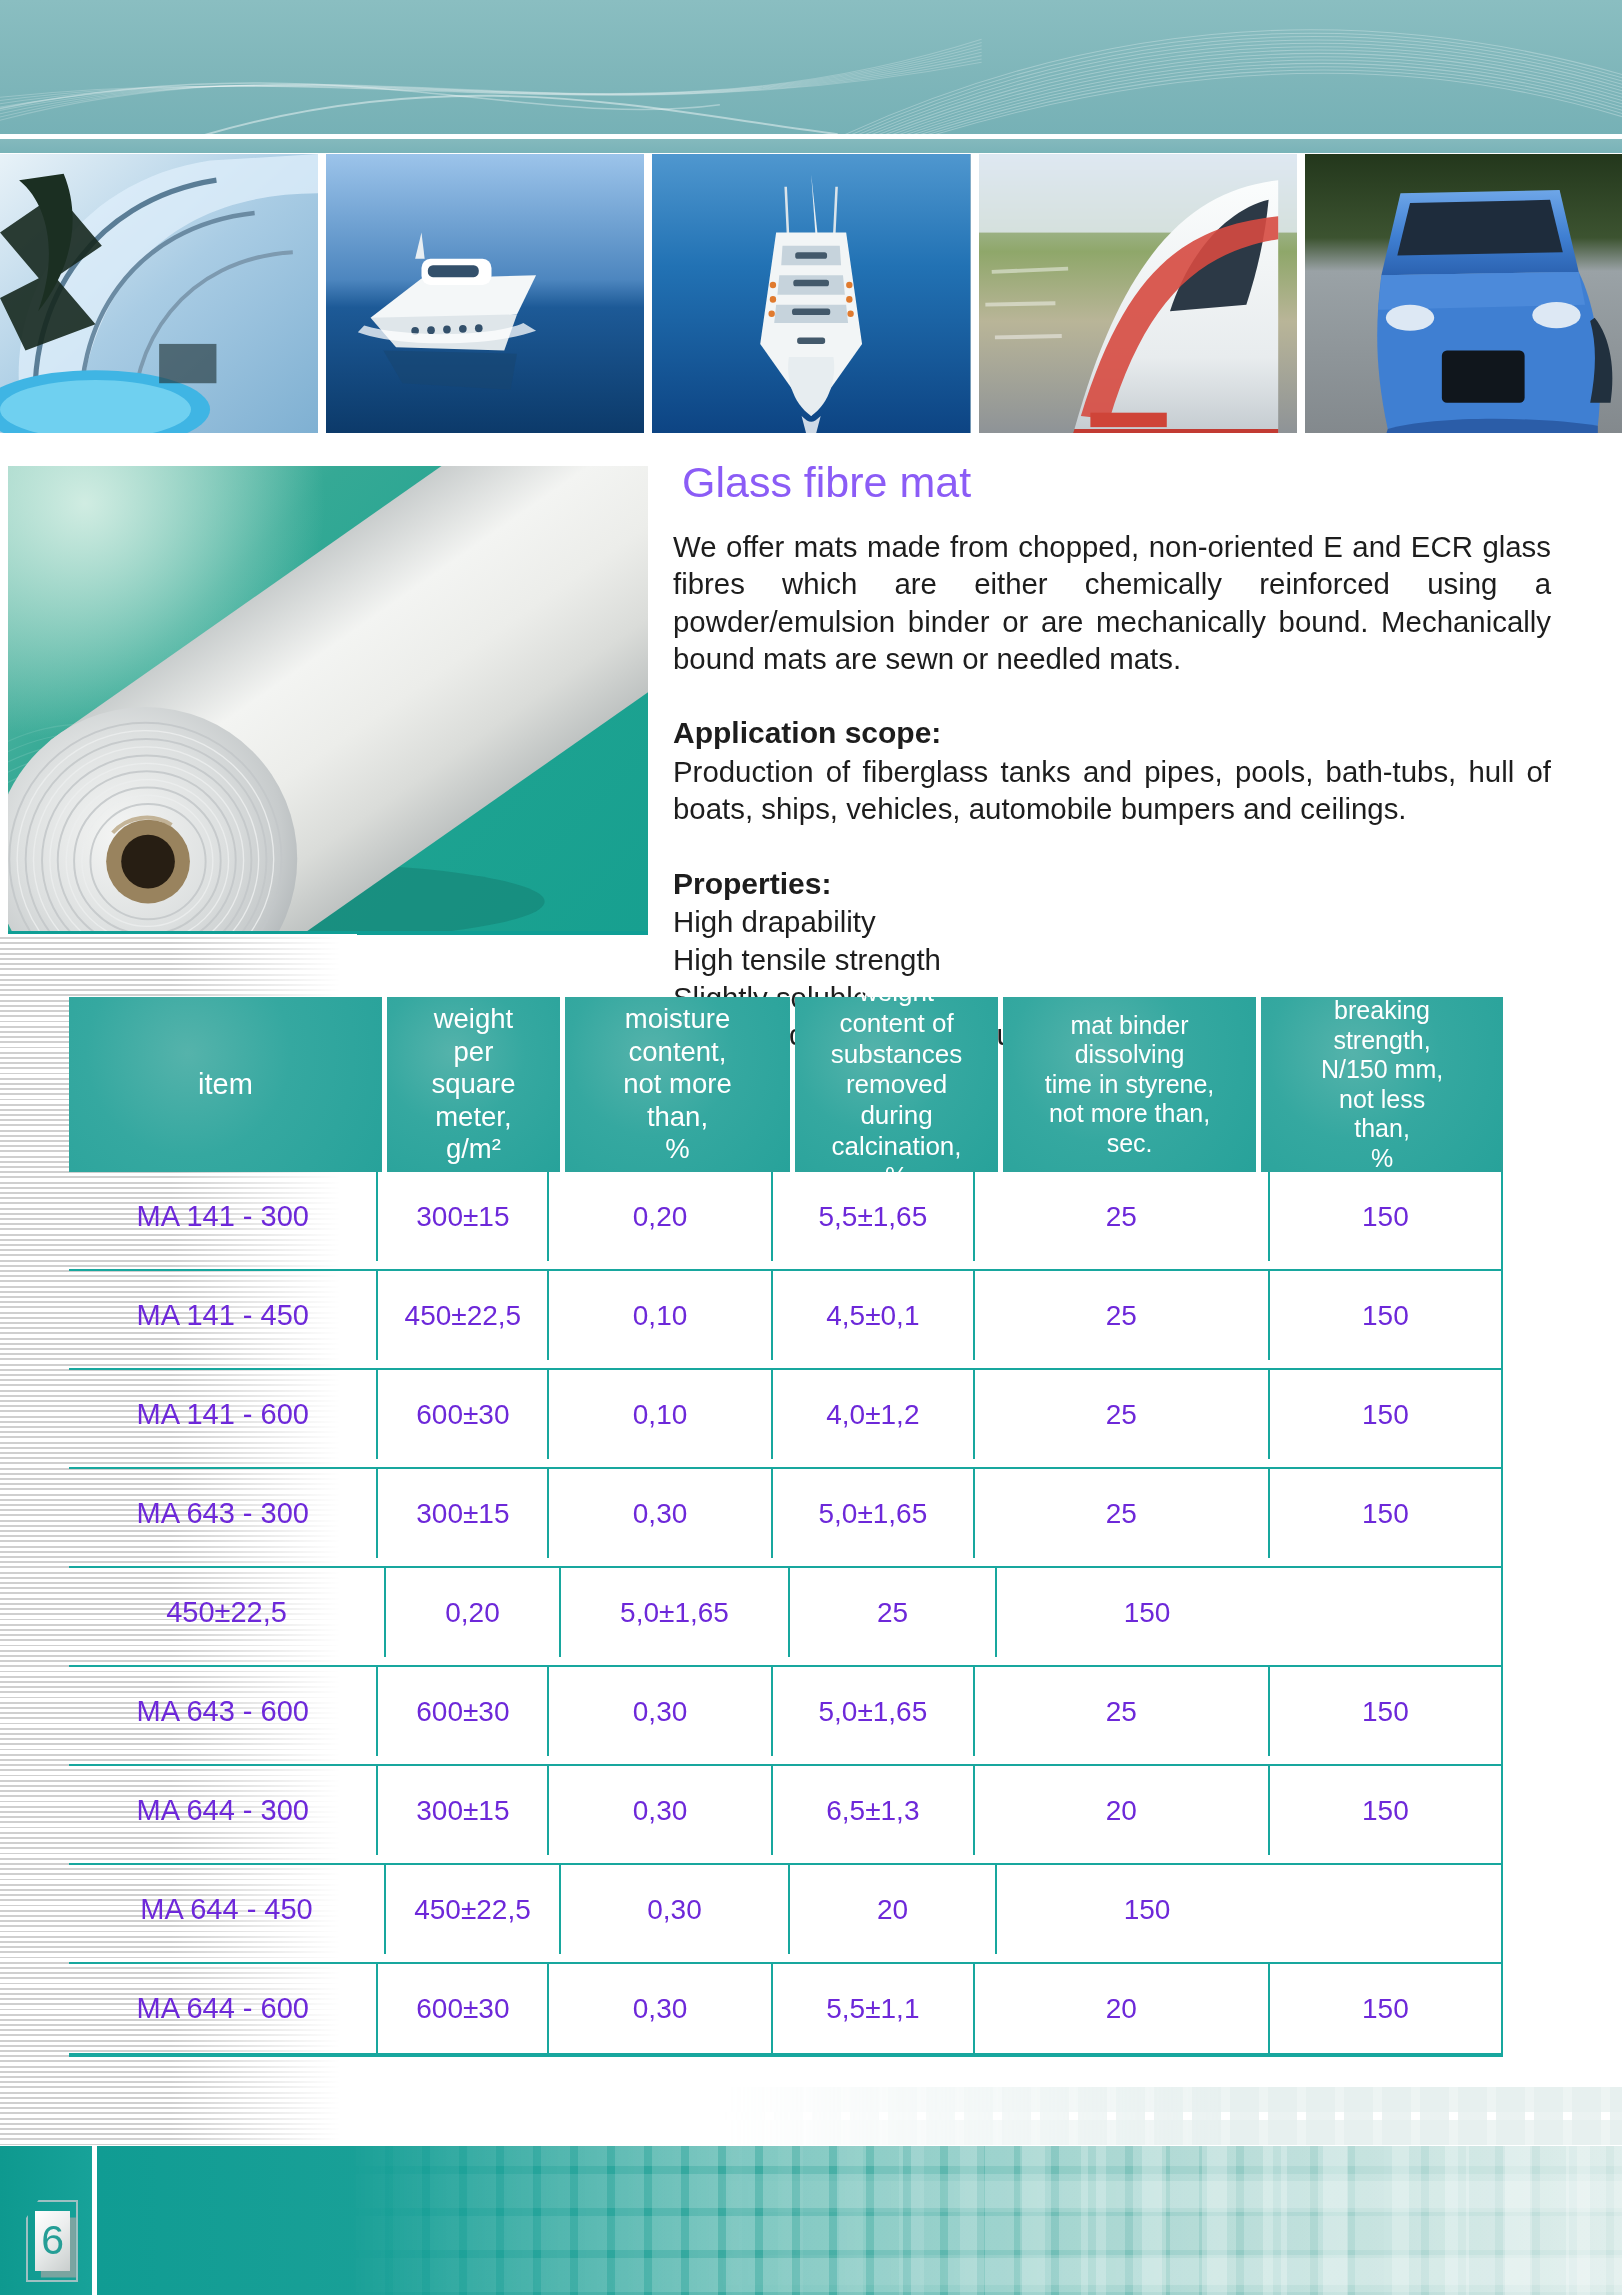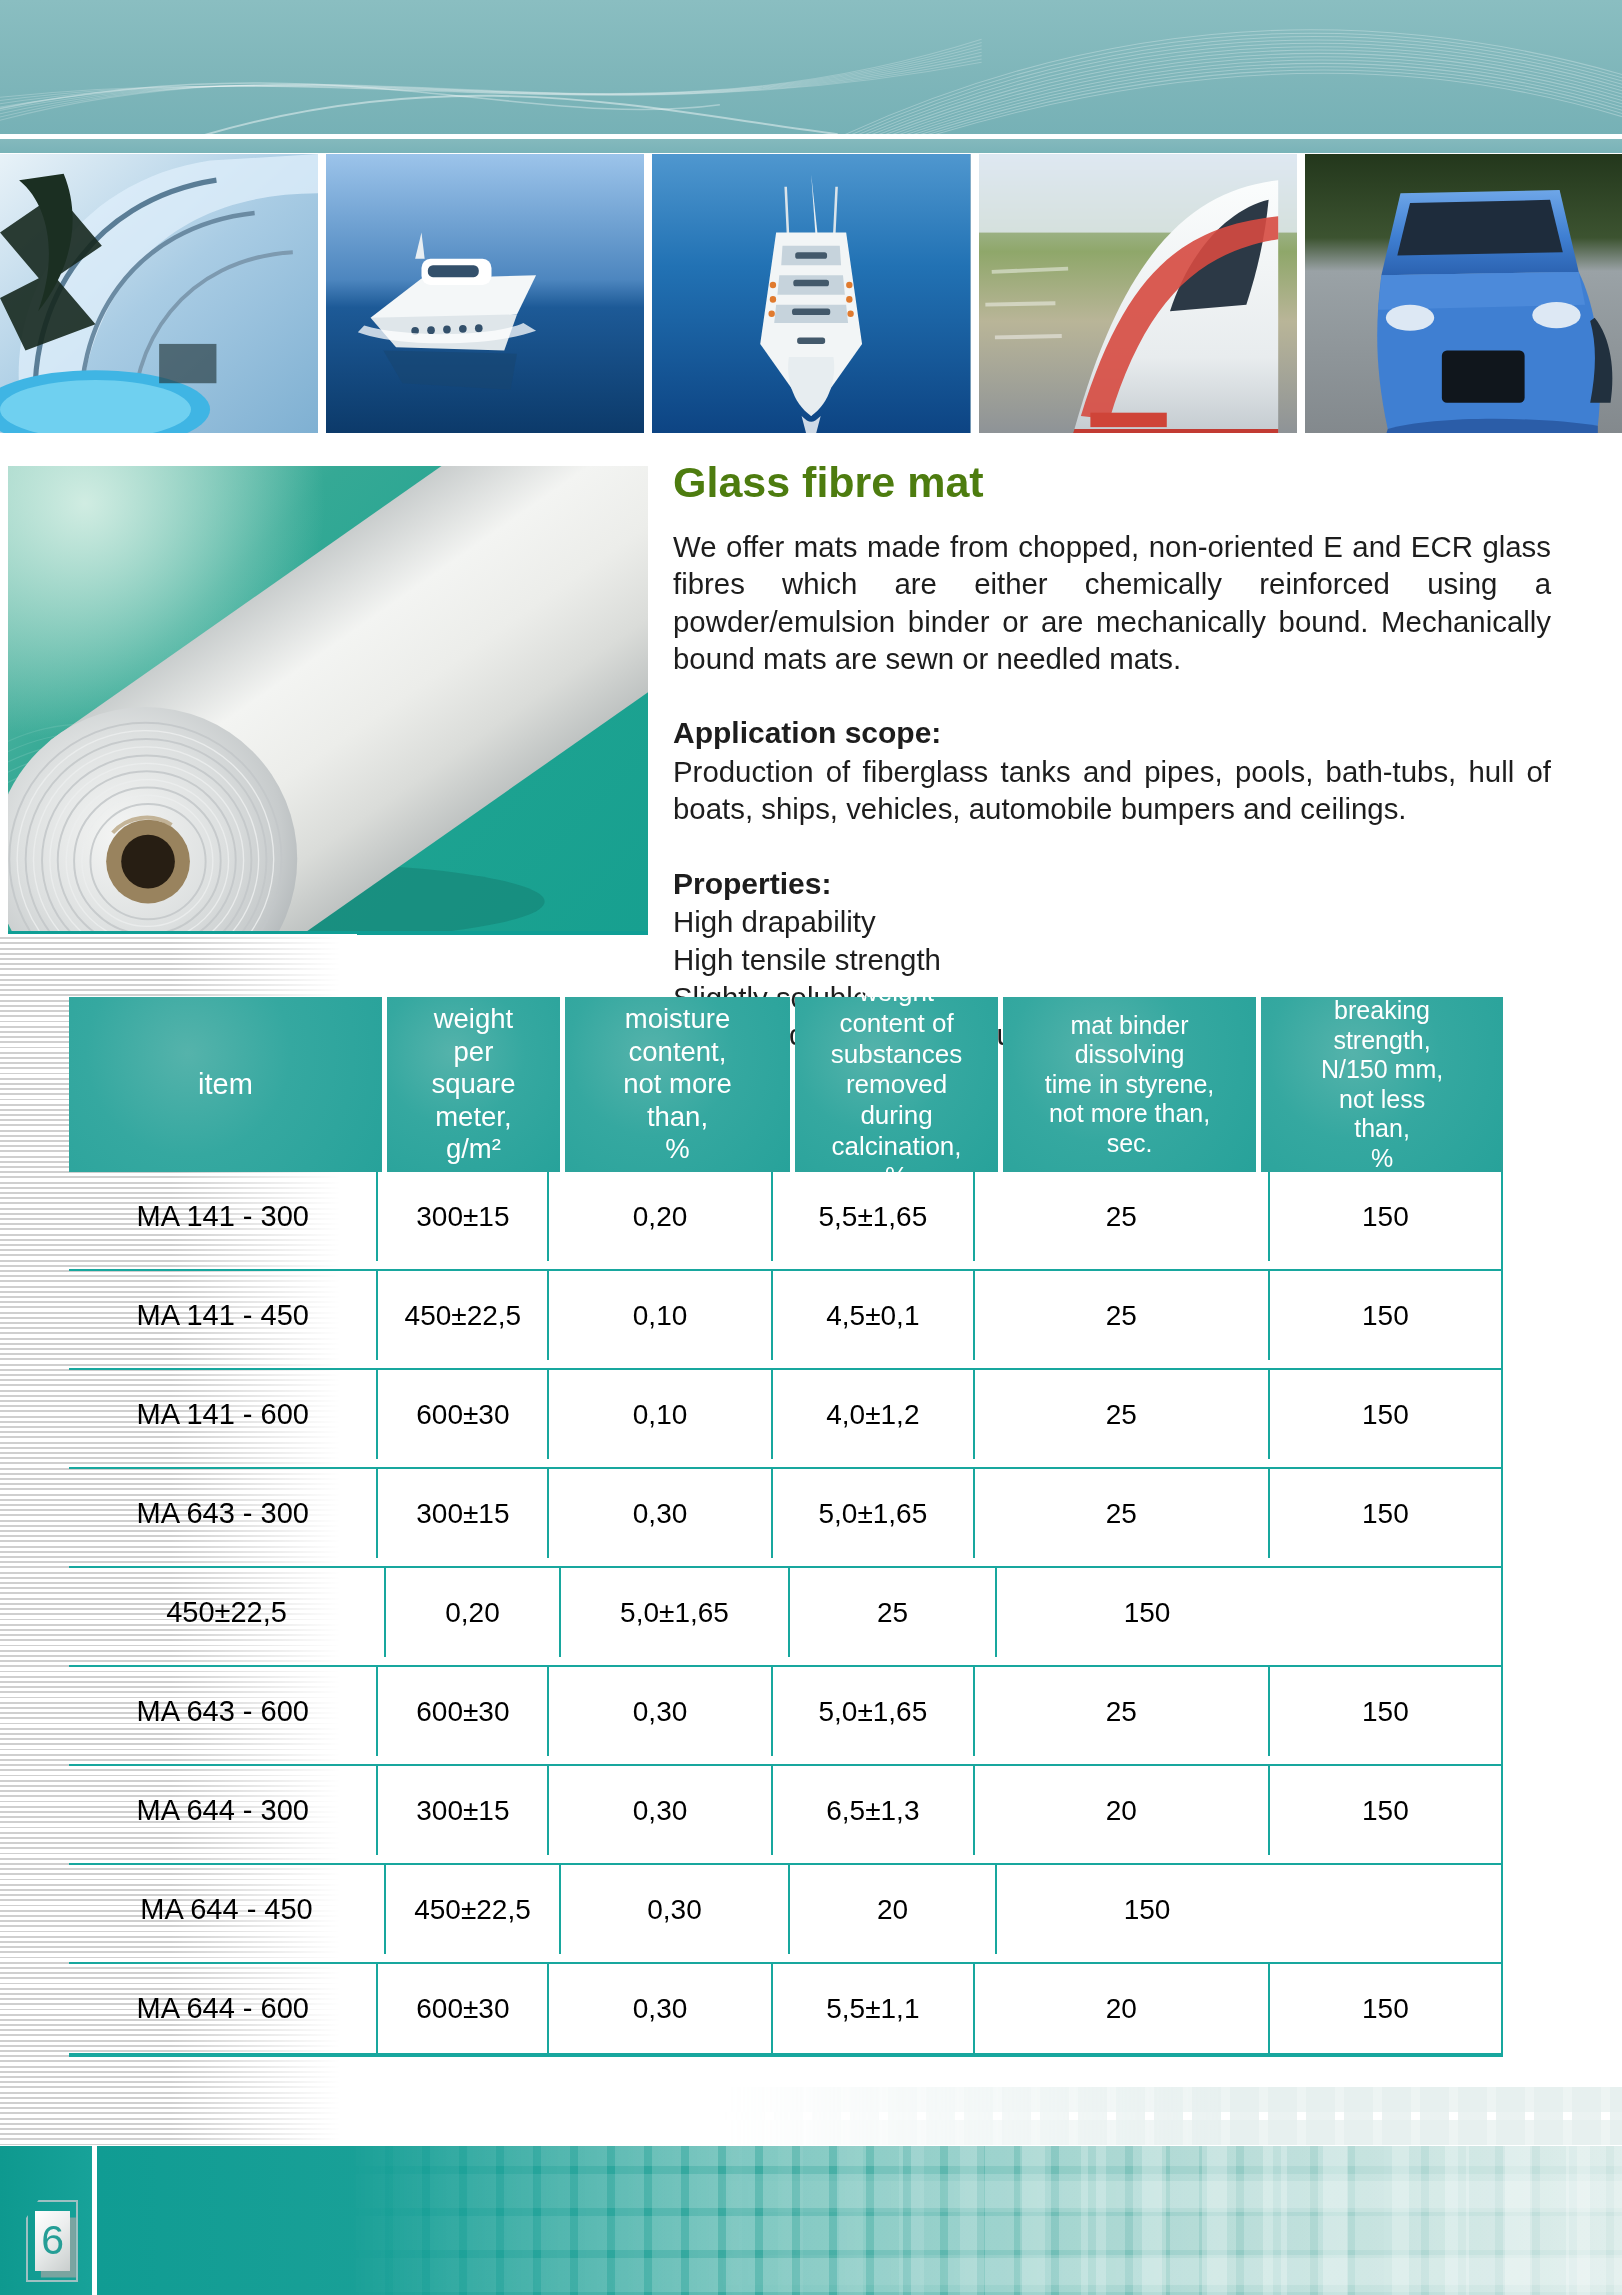--- a/index.html
+++ b/index.html
@@ -20,21 +20,21 @@
   .photo svg{position:absolute;inset:0;width:100%;height:100%;}
   
   .product{position:absolute;left:7.9px;top:466px;width:640px;height:465px;
     background:
       radial-gradient(circle at 12% 8%, rgba(214,239,229,.95) 0%, rgba(214,239,229,0) 34%),
       linear-gradient(135deg,#7cc4b4 0%,#35a995 30%,#1fa391 60%,#17a090 100%);
     border-bottom:4.6px solid #0f9e95;}
   .product svg{position:absolute;inset:0;width:100%;height:100%;}
   
   .content{position:absolute;left:673px;top:458px;width:878px;color:#1d1d1d;}
-  .title{font-size:43px;font-weight:bold;color:#4d7c0f;margin:0 0 21px 0;letter-spacing:0;}
+  .title{font-size:43px;font-weight:normal;color:#8b5cf6;margin:0 0 21px 9px;letter-spacing:0;}
   .para{font-size:29.4px;line-height:1.27;text-align:justify;margin:0;}
   .sec-head{font-size:30px;font-weight:bold;margin:39px 0 2.6px 0;}
   .prop-line{font-size:29.4px;line-height:1.28;}
   
   .stripes{position:absolute;left:0;top:934px;width:357px;height:1211px;z-index:1;
     background:repeating-linear-gradient(180deg,#ffffff 0 3.3px,#cfcfcf 3.3px 5.2px);}
   .stripes::after{content:"";position:absolute;inset:0;
     background:linear-gradient(90deg,rgba(255,255,255,0) 0 170px,#ffffff 340px);}
   
   .spec-table{position:absolute;left:69px;top:997px;width:1434px;z-index:2;}
@@ -45,21 +45,21 @@
   .th:nth-child(1){width:313px;font-size:29px;}
   .th:nth-child(2){width:173px;font-size:27.5px;}
   .th:nth-child(3){width:225px;font-size:27.5px;}
   .th:nth-child(4){width:203px;font-size:26px;}
   .th:nth-child(5){width:253px;font-size:25px;}
   .th:nth-child(6){width:242px;font-size:25px;}
   .tbody{border-right:2.6px solid #18a79e;border-bottom:4.6px solid #18a79e;}
   .trow{display:flex;height:89px;}
   .trow:not(:first-child){border-top:2.6px solid #18a79e;margin-top:8px;}
   .td{display:flex;align-items:center;justify-content:center;box-sizing:border-box;
-    background:#ffffff;font-size:28px;color:#000000;}
+    background:#ffffff;font-size:28px;color:#6d28d9;}
   .td:nth-child(1){width:315px;background:transparent;font-size:29px;}
   .td:nth-child(n+2){border-left:2px solid #18a79e;}
   .td:nth-child(2){width:175px;}
   .td:nth-child(3){width:229px;}
   .td:nth-child(4){width:207px;}
   .td:nth-child(5){width:302px;}
   .td:nth-child(6){width:239px;}
   
   .pre-tiles{position:absolute;left:622px;top:2087px;width:1001px;height:58px;opacity:.5;
     background-image:

